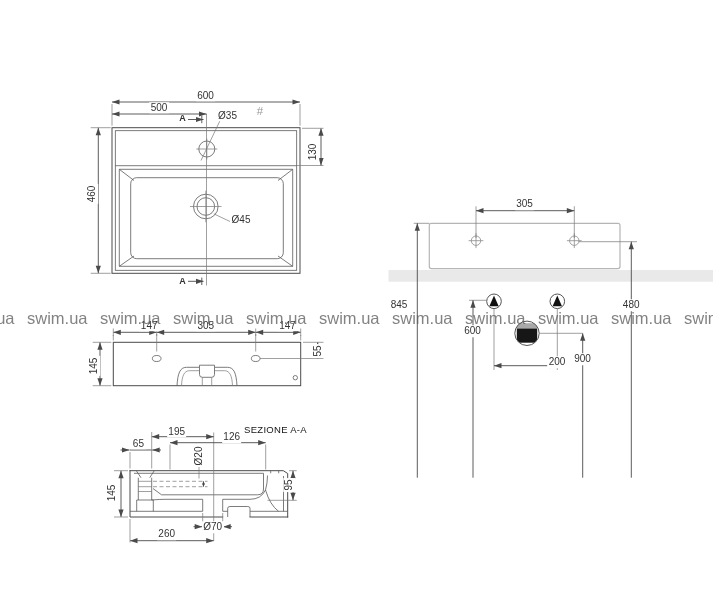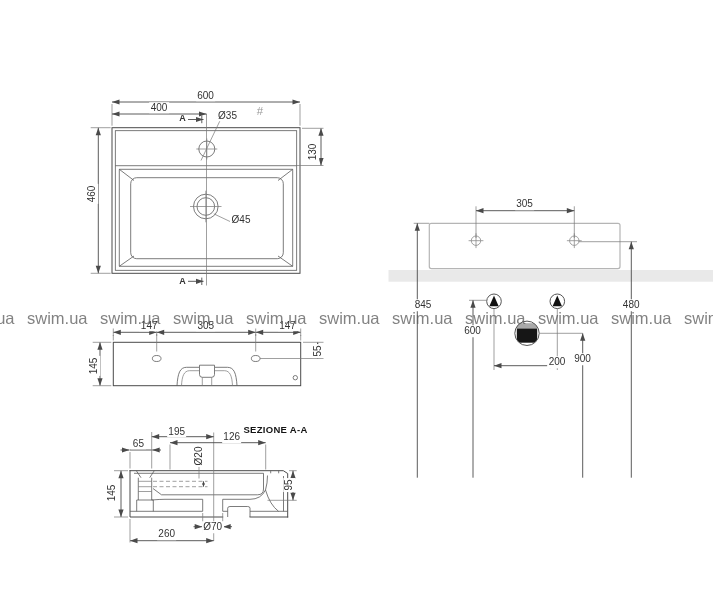--- a/index.html
+++ b/index.html
@@ -13,21 +13,21 @@
   .dim{stroke:#4a4a4a;stroke-width:.9;fill:none;}
   .lt{stroke:#b5b5b5;stroke-width:1.2;fill:#fff;}
   .cl{stroke:#8a8a8a;stroke-width:.8;fill:none;}
   .dash{stroke-dasharray:4 2.5;}
   
   .lbl{position:absolute;font-size:10px;color:#333;background:#fff;padding:0 1.5px;
        transform:translate(-50%,-50%);white-space:nowrap;line-height:1.15;z-index:2;}
   .rot{transform:translate(-50%,-50%) rotate(-90deg);}
   .albl{font-size:9px;font-weight:700;background:transparent;padding:0;}
   .hash{color:#999;font-size:11.5px;background:transparent;}
-  .sez{font-size:9.5px;font-weight:700;color:#141414;letter-spacing:.3px;}
+  .sez{font-size:9.5px;font-weight:400;color:#141414;letter-spacing:.3px;}
   .wm{position:absolute;top:289px;font-size:16.5px;color:#5f5f5f;opacity:.78;z-index:3;
       pointer-events:none;white-space:nowrap;}
 </style>
 </head>
 <body>
 
 <div id="canvas">
 
   <svg id="drawing" width="713" height="600" viewBox="0 0 713 600">
     <defs>
@@ -180,21 +180,21 @@
         <g clip-path="url(#drainClip)">
           <rect x="513" y="303.2" width="28" height="5.3" fill="#a9a9a9"></rect>
           <rect x="516.8" y="308.5" width="20.4" height="14.2" fill="#161616"></rect>
         </g>
         <circle cx="527" cy="313.3" r="12.2" fill="none" stroke="#555" stroke-width="1"></circle>
       </g>
     </g>
   </svg>
 
   <span class="lbl" style="left:205.5px;top:75.5px">600</span>
-  <span class="lbl" style="left:159px;top:87.5px">400</span>
+  <span class="lbl" style="left:159px;top:87.5px">500</span>
   <span class="lbl albl" style="left:182.5px;top:98.3px">A</span>
   <span class="lbl" style="left:227.5px;top:95.5px">Ø35</span>
   <span class="lbl hash" style="left:260px;top:92px">#</span>
   <span class="lbl rot" style="left:313px;top:131.5px">130</span>
   <span class="lbl rot" style="left:91.5px;top:174px">460</span>
   <span class="lbl" style="left:241px;top:200px">Ø45</span>
   <span class="lbl albl" style="left:182.5px;top:261px">A</span>
 
   <span class="lbl" style="left:149.2px;top:305.8px">147</span>
   <span class="lbl" style="left:205.8px;top:305.8px">305</span>
@@ -206,21 +206,21 @@
   <span class="lbl" style="left:176.7px;top:411.5px">195</span>
   <span class="lbl" style="left:231.7px;top:417.3px">126</span>
   <span class="lbl" style="left:138.4px;top:423.8px">65</span>
   <span class="lbl rot" style="left:199px;top:436px">Ø20</span>
   <span class="lbl rot" style="left:288.8px;top:464.5px">95</span>
   <span class="lbl rot" style="left:112.3px;top:472.5px">145</span>
   <span class="lbl" style="left:212.7px;top:507px">Ø70</span>
   <span class="lbl" style="left:166.7px;top:514.3px">260</span>
 
   <span class="lbl" style="left:524.5px;top:184px">305</span>
-  <span class="lbl" style="left:423px;top:285px">845</span>
+  <span class="lbl" style="left:399px;top:285px">845</span>
   <span class="lbl" style="left:631.2px;top:285px">480</span>
   <span class="lbl" style="left:472.5px;top:311px">600</span>
   <span class="lbl" style="left:582.5px;top:339px">900</span>
   <span class="lbl" style="left:557px;top:342px">200</span>
 
   <span class="wm" style="left:-46px">swim.ua</span>
   <span class="wm" style="left:27px">swim.ua</span>
   <span class="wm" style="left:100px">swim.ua</span>
   <span class="wm" style="left:173px">swim.ua</span>
   <span class="wm" style="left:246px">swim.ua</span>

